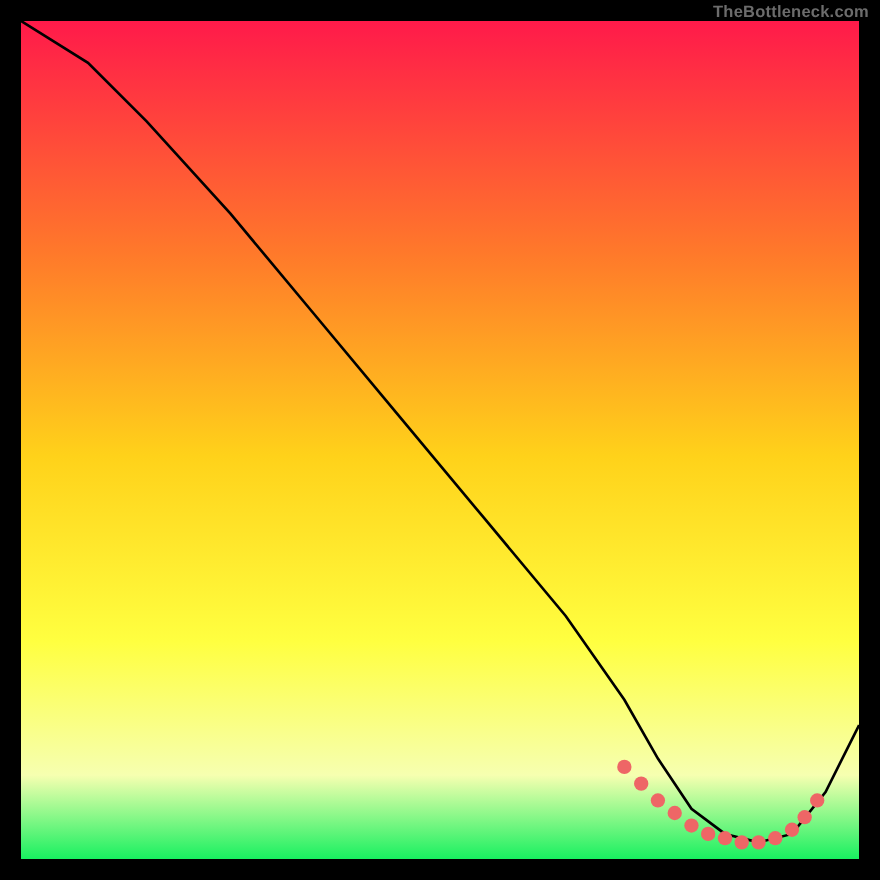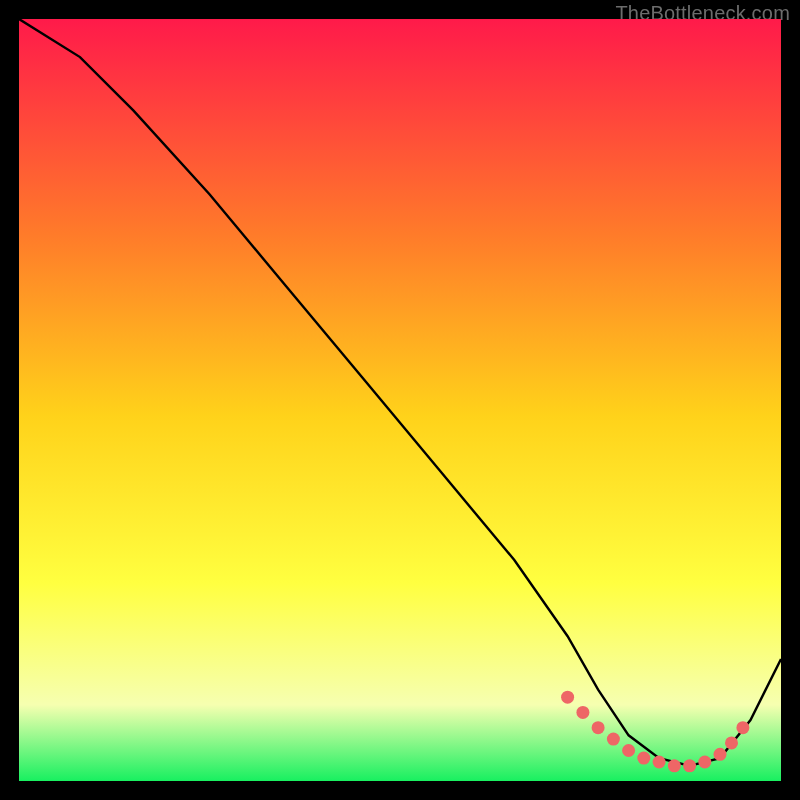--- a/index.html
+++ b/index.html
@@ -22,22 +22,22 @@
     left: 19px;
     top: 19px;
     width: 762px;
     height: 762px;
   }
   .watermark {
     position: absolute;
     top: 2px;
     right: 10px;
     color: #6c6c6c;
-    font-size: 20px;
-    font-weight: 400;
+    font-size: 15px;
+    font-weight: 700;
     letter-spacing: 0.2px;
     font-family: Arial, Helvetica, sans-serif;
   }
   svg { display: block; }
 </style>
 </head>
 <body>
 
 <div class="stage">
   <div class="watermark">TheBottleneck.com</div>

